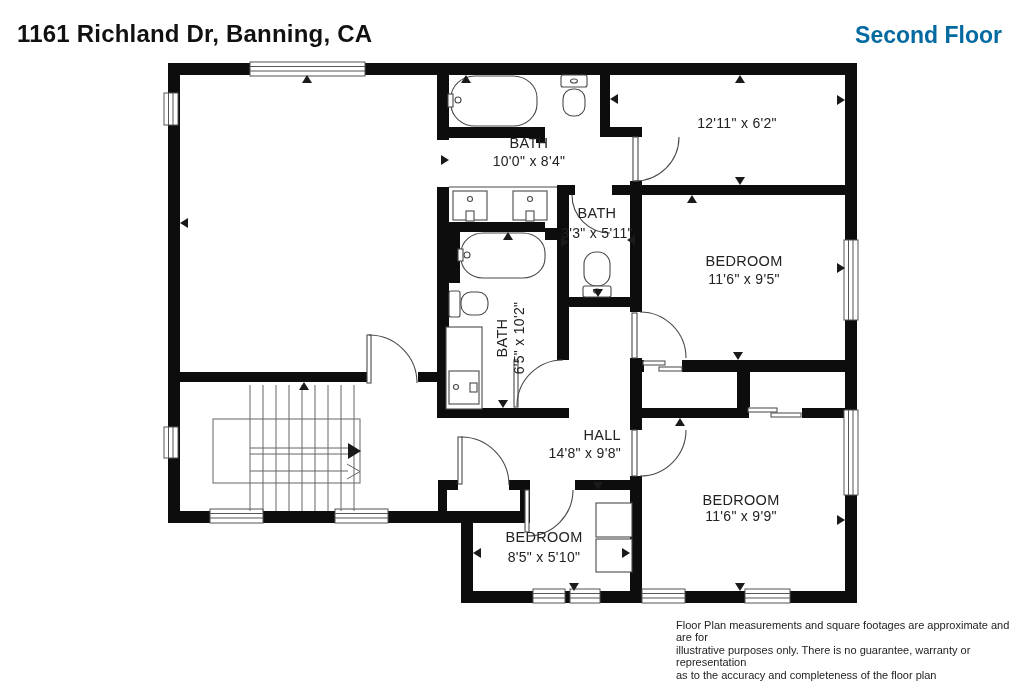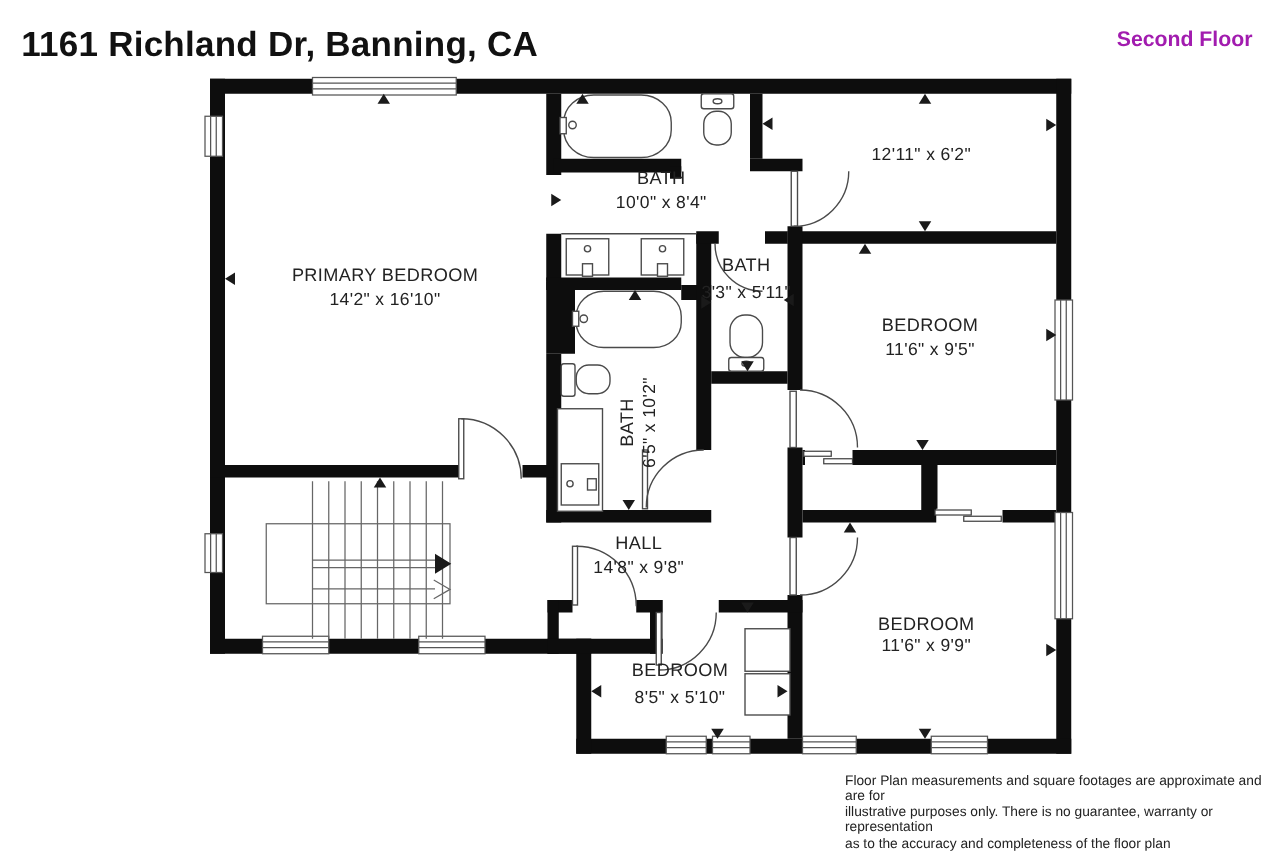--- a/index.html
+++ b/index.html
@@ -1,26 +1,26 @@
 <!DOCTYPE html>
 <html><head>
 <meta charset="utf-8">
 <style>
   html,body{margin:0;padding:0;background:#ffffff;}
   #screen{
     position:relative;width:1024px;height:683px;background:#ffffff;overflow:hidden;
     font-family:"Liberation Sans","DejaVu Sans",sans-serif;color:#1a1a1a;
   }
   .title{
-    position:absolute;left:17px;top:20px;font-size:28px;font-weight:bold;
+    position:absolute;left:17px;top:20px;font-size:24px;font-weight:bold;
     letter-spacing:.2px;color:#111;white-space:nowrap;
   }
   .floor{
-    position:absolute;right:22px;top:22px;font-size:17px;font-weight:bold;
-    color:#a21caf;white-space:nowrap;margin-left:48px;
+    position:absolute;right:22px;top:22px;font-size:23px;font-weight:bold;
+    color:#0369a1;white-space:nowrap;margin-left:48px;
   }
   #plan-svg{position:absolute;left:0;top:0;}
   .room-label{
     position:absolute;width:220px;text-align:center;font-size:14px;line-height:18px;
     color:#222;letter-spacing:.3px;white-space:nowrap;pointer-events:none;
   }
   .room-label .rname{font-size:14.5px;}
   .room-label .rdims{font-size:14px;}
   .rot{transform:rotate(-90deg);transform-origin:50% 50%;}
   .disclaimer{
@@ -292,24 +292,20 @@
       <polygon points="680,418 675,426 685,426"></polygon>
       <polygon points="738,360 733,352 743,352"></polygon>
       <polygon points="740,591 735,583 745,583"></polygon>
       <polygon points="598,490 593,482 603,482"></polygon>
       <polygon points="473,553 481,548 481,558"></polygon>
       <polygon points="630,553 622,548 622,558"></polygon>
       <polygon points="574,591 569,583 579,583"></polygon>
     </g>
   </svg>
 
-  <div class="room-label" style="left:198px;top:212px;">
-    <div class="rname">PRIMARY BEDROOM</div>
-    <div class="rdims">14'2" x 16'10"</div>
-  </div>
 
   <div class="room-label" style="left:419px;top:134px;">
     <div class="rname">BATH</div>
     <div class="rdims">10'0" x 8'4"</div>
   </div>
 
   <div class="room-label" style="left:627px;top:114px;">
     <div class="rdims">12'11" x 6'2"</div>
   </div>
 
@@ -321,21 +317,21 @@
   <div class="room-label" style="left:634px;top:252px;">
     <div class="rname">BEDROOM</div>
     <div class="rdims">11'6" x 9'5"</div>
   </div>
 
   <div class="room-label rot" style="left:401px;top:321px;line-height:17px;">
     <div class="rname">BATH</div>
     <div class="rdims">6'5" x 10'2"</div>
   </div>
 
-  <div class="room-label" style="left:401px;top:426px;">
+  <div class="room-label" style="left:401px;top:426px;text-align:right;">
     <div class="rname">HALL</div>
     <div class="rdims">14'8" x 9'8"</div>
   </div>
 
   <div class="room-label" style="left:434px;top:527px;line-height:20px;">
     <div class="rname">BEDROOM</div>
     <div class="rdims">8'5" x 5'10"</div>
   </div>
 
   <div class="room-label" style="left:631px;top:492px;line-height:16px;">

